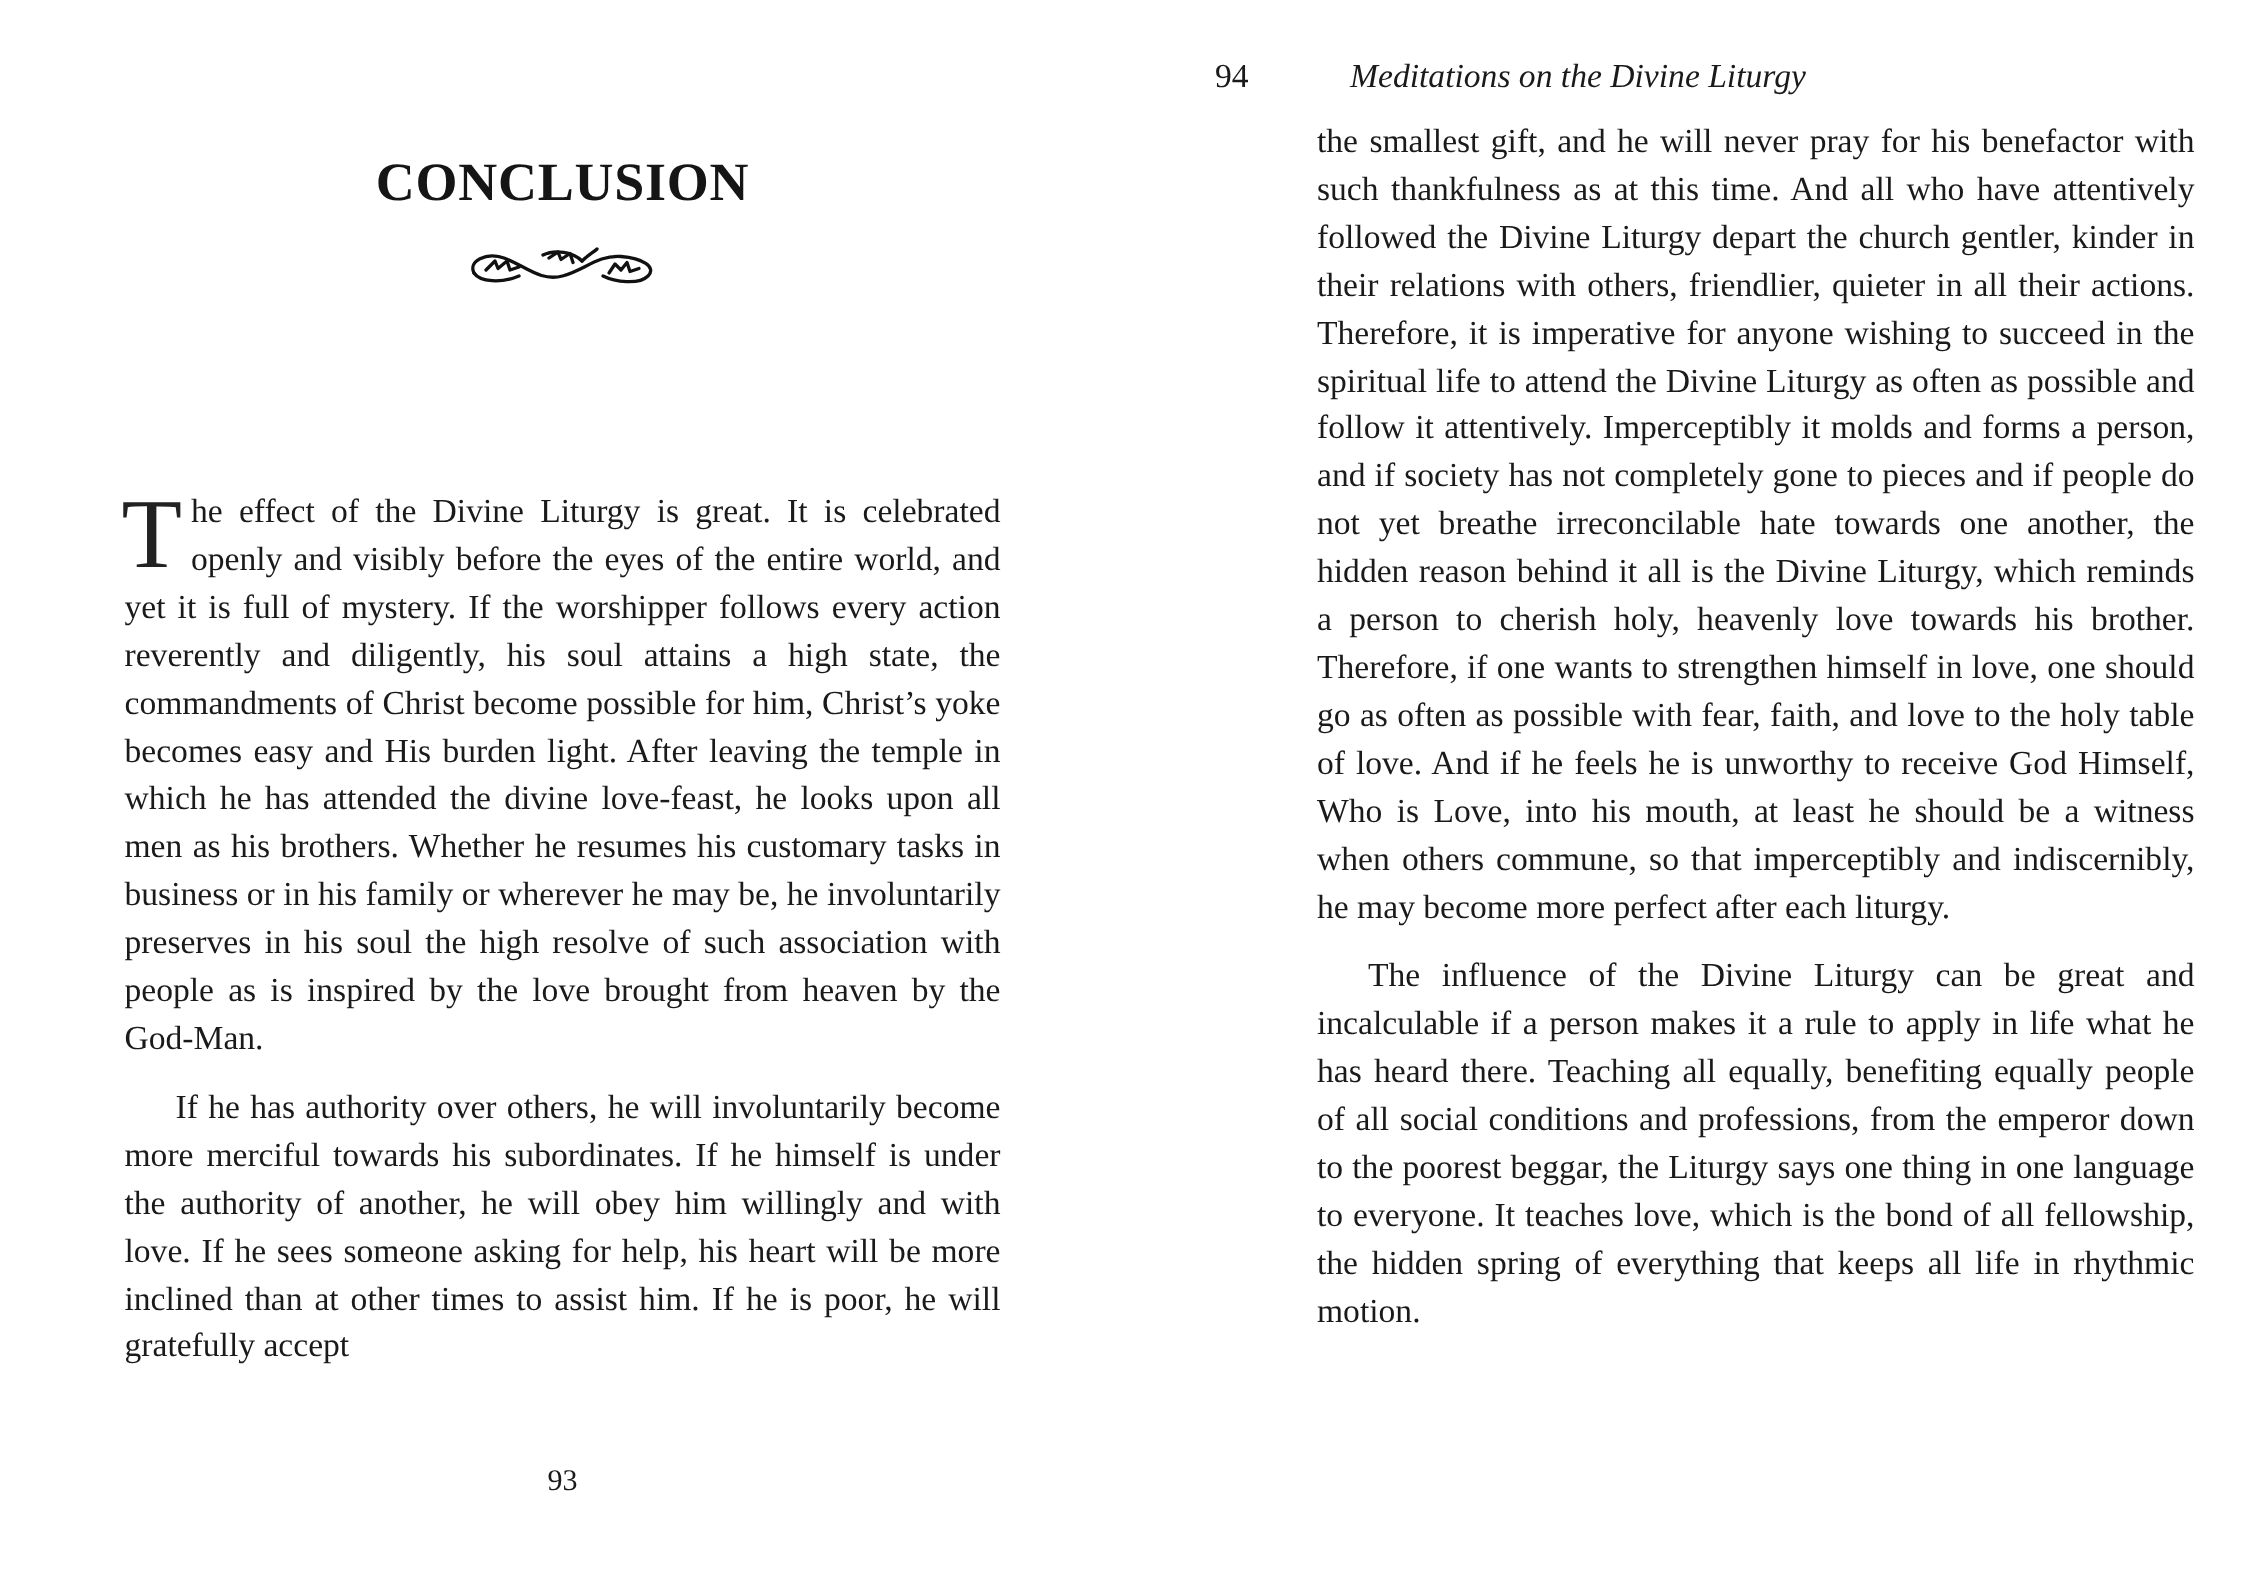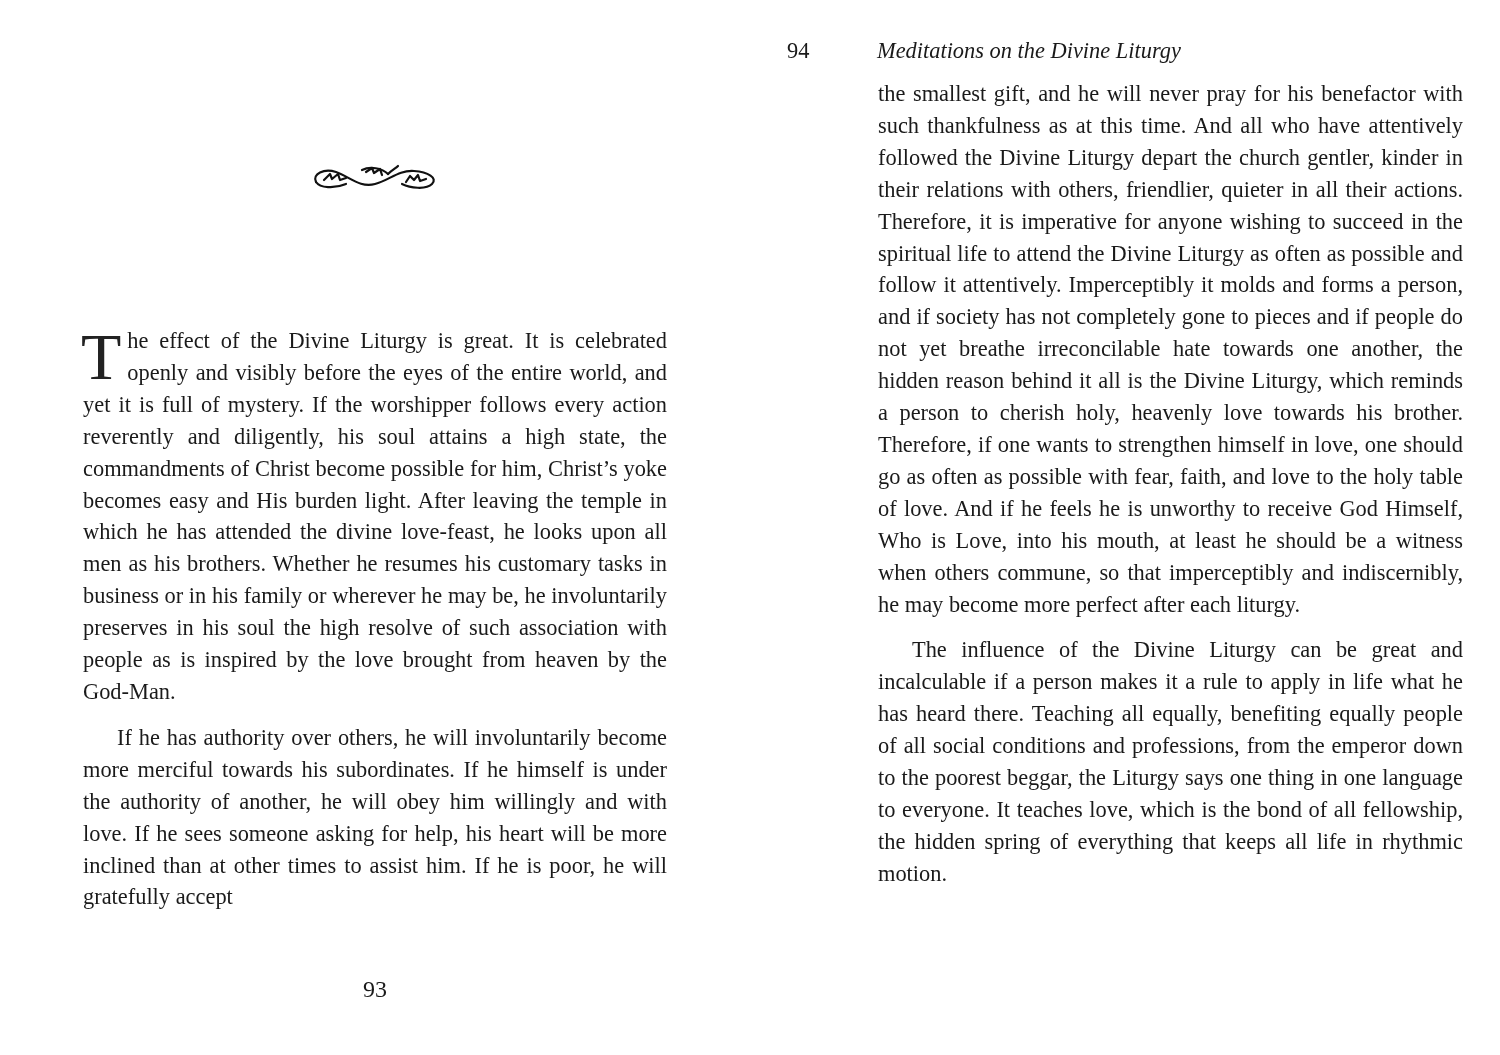--- a/index.html
+++ b/index.html
@@ -73,48 +73,49 @@
       float: left;
       font-size: 66px;
       line-height: 52px;
       margin: 6px 6px 0 -2px;
       color: #222;
     }
 
     .running-head {
       position: absolute;
       top: 36px;
-      left: 787px;
+      left: 810px;
       width: 585px;
       font-size: 22.4px;
       line-height: 30px;
       color: #1a1a1a;
     }
     .running-head .pnum {
       display: inline-block;
       width: 90px;
     }
     .running-head .rtitle {
       font-style: italic;
     }
 
     .folio {
       position: absolute;
       top: 976px;
       left: 355px;
       width: 40px;
       text-align: center;
-      font-size: 24px;
+      font-size: 20px;
       color: #1a1a1a;
     }
   </style>
 </head>
 <body>
 
 <div class="page page-left">
+  <h1 class="chapter-title">CONCLUSION</h1>
 
   <svg class="ornament" viewBox="0 0 130 30" xmlns="http://www.w3.org/2000/svg">
     <g fill="none" stroke="#111" stroke-width="2.2" stroke-linecap="round" stroke-linejoin="round">
 
       <path d="M6 20 C 2 12, 14 6, 26 10 C 40 15, 50 26, 65 22 C 80 18, 88 8, 104 9 C 118 10, 128 16, 122 22 C 116 28, 100 26, 92 22"></path>
       <path d="M6 20 C 10 26, 24 27, 36 22"></path>
 
       <path d="M14 18 L 20 12 L 22 17 L 28 12 L 30 18 L 36 16"></path>
 
       <path d="M52 8 C 60 4, 72 6, 78 12"></path>

